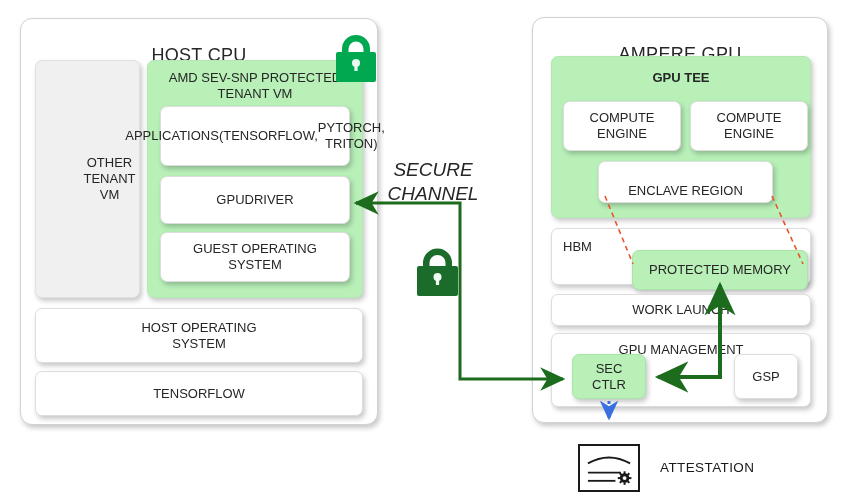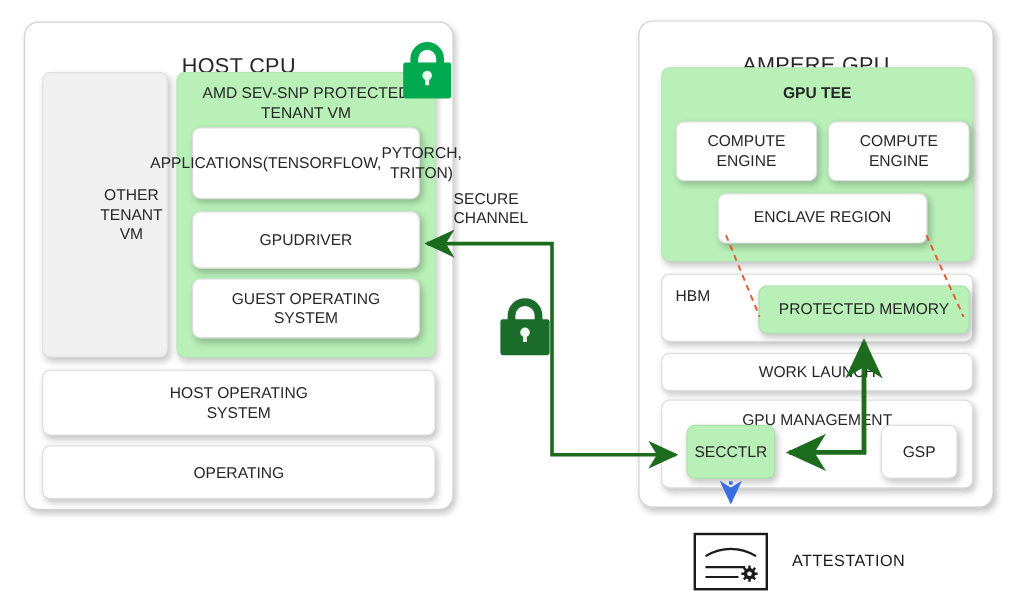--- a/index.html
+++ b/index.html
@@ -106,62 +106,62 @@
     <div class="lbl">GUEST OPERATING</div>
     <div class="lbl">SYSTEM</div>
   </div>
 
   <div class="box white" style="left:35px;top:308px;width:328px;height:55px;flex-direction:column;">
     <div class="lbl">HOST OPERATING</div>
     <div class="lbl">SYSTEM</div>
   </div>
 
   <div class="box white" style="left:35px;top:371px;width:328px;height:45px;">
-    <div class="lbl">OPERATING</div>
+    <div class="lbl">TENSORFLOW</div>
   </div>
 
   <div class="box outer" style="left:532px;top:17px;width:296px;height:406px;">
     <div class="title" style="top:26px;">AMPERE GPU</div>
   </div>
 
   <div class="box green" style="left:551px;top:56px;width:260px;height:162px;align-items:flex-start;">
     <div class="hdr" style="top:13px;font-weight:bold;">GPU TEE</div>
   </div>
 
   <div class="box white" style="left:563px;top:101px;width:118px;height:50px;flex-direction:column;">
     <div class="lbl">COMPUTE</div>
     <div class="lbl">ENGINE</div>
   </div>
 
   <div class="box white" style="left:690px;top:101px;width:118px;height:50px;flex-direction:column;">
     <div class="lbl">COMPUTE</div>
     <div class="lbl">ENGINE</div>
   </div>
 
-  <div class="box white" style="left:598px;top:161px;width:175px;height:42px;align-items:flex-start;padding-top:11px;">
+  <div class="box white" style="left:598px;top:161px;width:175px;height:42px;align-items:flex-start;padding-top:21px;">
     <div class="lbl">ENCLAVE REGION</div>
   </div>
 
   <div class="box white" style="left:551px;top:228px;width:260px;height:57px;align-items:flex-start;justify-content:flex-start;">
     <div class="lbl" style="position:absolute;left:11px;top:10px;">HBM</div>
   </div>
 
-  <div class="box green-sm" style="left:632px;top:238px;width:176px;height:40px;">
+  <div class="box green-sm" style="left:632px;top:250px;width:176px;height:40px;">
     <div class="lbl">PROTECTED MEMORY</div>
   </div>
 
   <div class="box white" style="left:551px;top:294px;width:260px;height:32px;">
     <div class="lbl">WORK LAUNCH</div>
   </div>
 
   <div class="box white" style="left:551px;top:333px;width:260px;height:74px;align-items:flex-start;">
     <div class="hdr" style="top:8px;">GPU MANAGEMENT</div>
   </div>
 
-  <div class="box green-sm" style="left:572px;top:354px;width:74px;height:45px;flex-direction:row;">
+  <div class="box green-sm" style="left:572px;top:354px;width:74px;height:45px;flex-direction:column;">
     <div class="lbl">SEC</div>
     <div class="lbl">CTLR</div>
   </div>
 
   <div class="box white" style="left:734px;top:354px;width:64px;height:45px;">
     <div class="lbl">GSP</div>
   </div>
 
   <svg class="wires" viewBox="0 0 856 501" xmlns="http://www.w3.org/2000/svg">
     <defs>
@@ -198,21 +198,21 @@
 
     
     <g>
       <path d="M423,263 a14.5,14.5 0 0 1 29,0 l0,10 l-6.5,0 l0,-10 a8,8 0 0 0 -16,0 l0,10 l-6.5,0 Z" fill="#1b6b2b"></path>
       <rect x="417" y="266" width="41" height="30" rx="2" fill="#1b6b2b"></rect>
       <circle cx="437.5" cy="277" r="4" fill="#f2faf4"></circle>
       <rect x="435.9" y="277" width="3.2" height="8" fill="#f2faf4"></rect>
     </g>
   </svg>
 
-  <div style="position:absolute;left:378px;top:158px;width:110px;text-align:left;font-size:13px;line-height:1.25;">
+  <div style="position:absolute;left:378px;top:158px;width:110px;text-align:center;font-size:19px;line-height:1.25;font-style:italic;">
     <div>SECURE</div>
     <div>CHANNEL</div>
   </div>
 
   <div class="attest-icon" style="left:578px;top:444px;width:62px;height:48px;">
     <svg viewBox="0 0 62 48" width="58" height="44" style="display:block;margin:0;">
       <path d="M8,19 Q31,6 54,19" fill="none" stroke="#1a1a1a" stroke-width="2"></path>
       <line x1="8" y1="29" x2="44" y2="29" stroke="#1a1a1a" stroke-width="2"></line>
       <line x1="8" y1="38" x2="38" y2="38" stroke="#1a1a1a" stroke-width="2"></line>
       <g transform="translate(48,35)">

